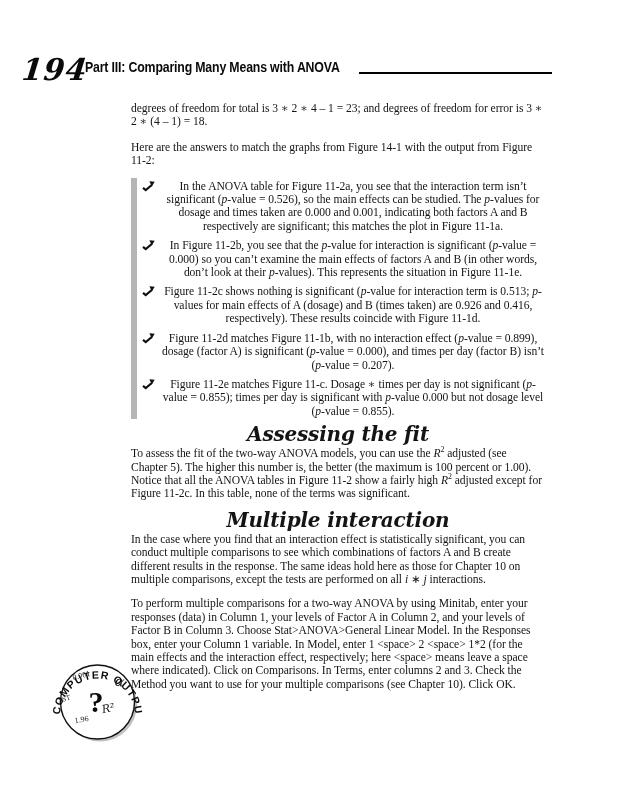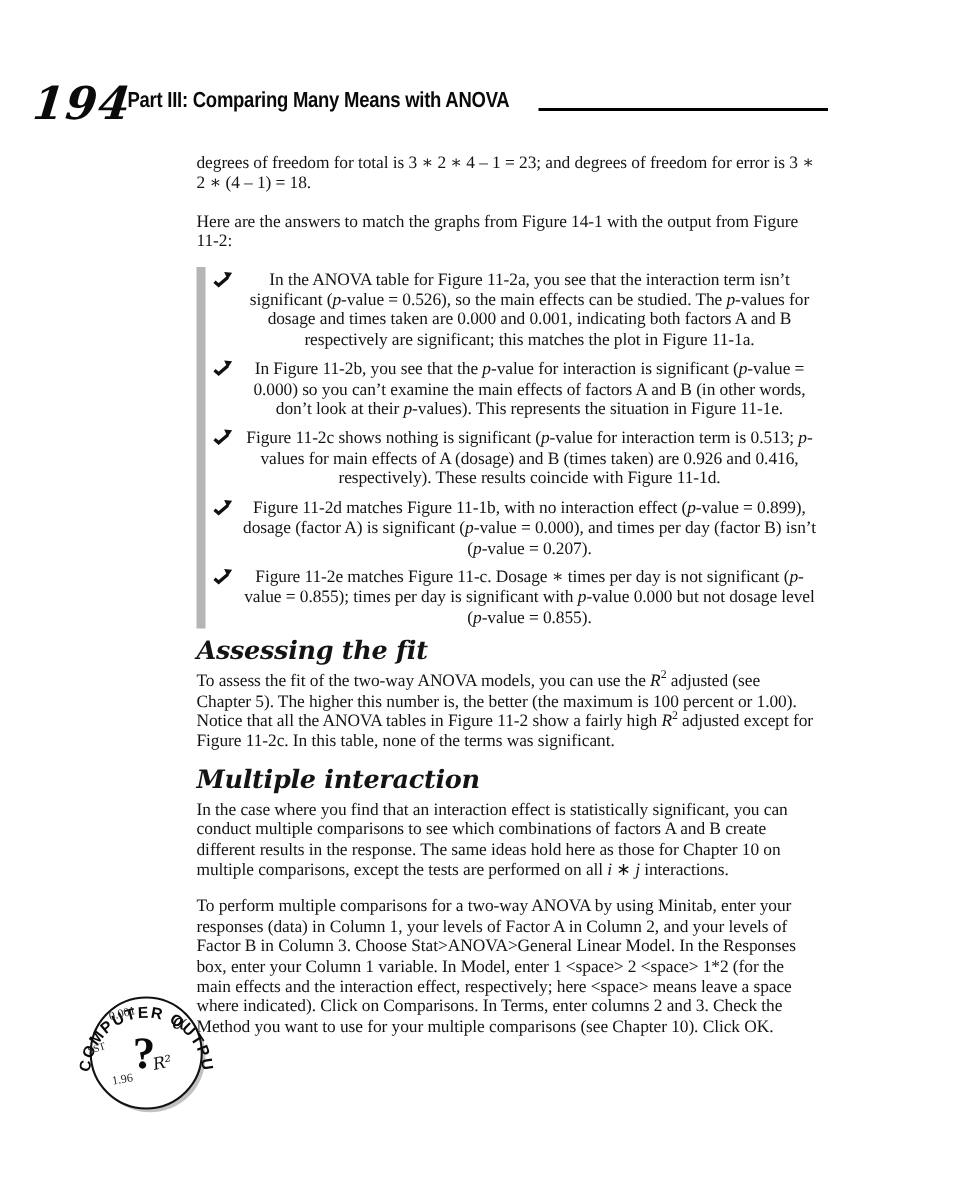--- a/index.html
+++ b/index.html
@@ -28,21 +28,21 @@
   
   ul.checklist{list-style:none;margin:0 0 8px 0;padding:0 0 0 30px;position:relative;}
   ul.checklist::before{content:"";position:absolute;left:0;top:-2px;bottom:-1px;width:6px;
                        background:#b5b5b5;}
   ul.checklist li{position:relative;margin:0 0 6px 0;text-align:center;}
   ul.checklist li:last-child{margin-bottom:0;}
   .tick{position:absolute;left:-19px;top:1px;width:13px;height:11px;}
 
   
   h3.subhead{font-family:"DejaVu Serif",serif;font-style:italic;font-weight:700;
-             font-size:17px;line-height:17px;margin:0 0 4px 0;letter-spacing:-0.2px;}
+             font-size:20px;line-height:17px;margin:0 0 4px 0;letter-spacing:-0.2px;text-align:center;}
   h3.subhead.mt{margin-top:8px;}
   .col p.lastfit{margin-bottom:0;}
   .col p.afterhead{margin-bottom:11px;font-family:Liberation Serif, serif;}
 
   
   .stamp{position:absolute;left:52px;top:652px;width:92px;height:96px;}
 </style>
 </head>
 <body>
 

